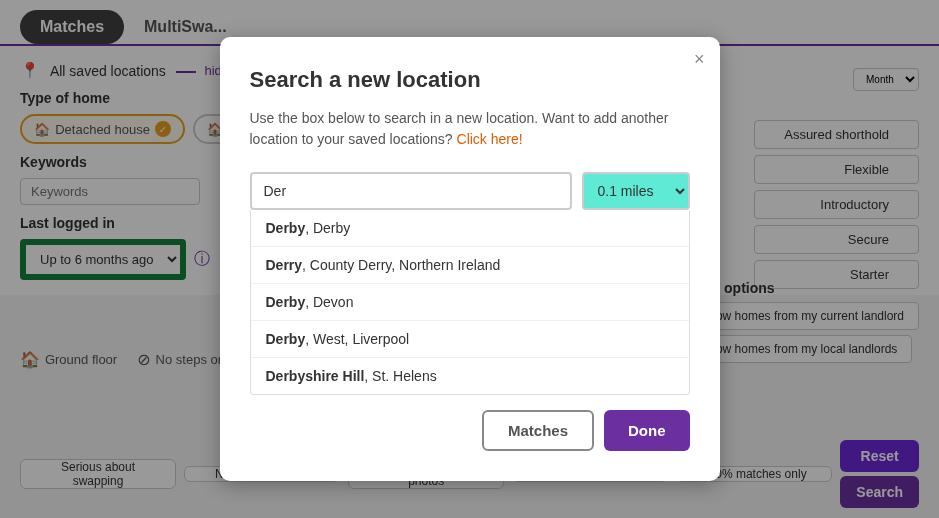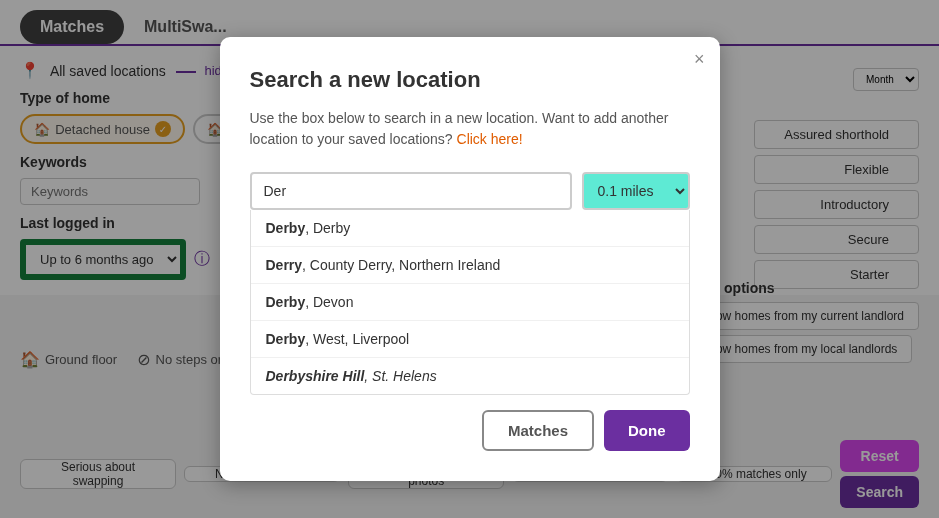--- a/index.html
+++ b/index.html
@@ -172,21 +172,21 @@
       border-radius: 6px;
       background: #fff;
       font-size: 12px;
       color: #333;
       cursor: pointer;
       text-align: center;
       flex: 1;
     }
     .btn-reset {
       padding: 8px 16px;
-      background: #d946ef;
+      background: #6d28d9;
       color: #fff;
       border: none;
       border-radius: 6px;
       font-size: 14px;
       font-weight: bold;
       cursor: pointer;
     }
     .btn-search {
       padding: 8px 16px;
       background: #6b2fa0;
@@ -315,21 +315,20 @@
     }
     .suggestion-item {
       padding: 10px 15px;
       cursor: pointer;
       font-size: 14px;
       border-bottom: 1px solid #f0f0f0;
       color: #333;
     }
     .suggestion-item:last-child {
       border-bottom: none;
-      font-style: italic;
     }
     .suggestion-item strong {
       font-weight: bold;
     }
 
     .modal-actions {
       display: flex;
       justify-content: flex-end;
       gap: 10px;
       margin-top: 10px;

